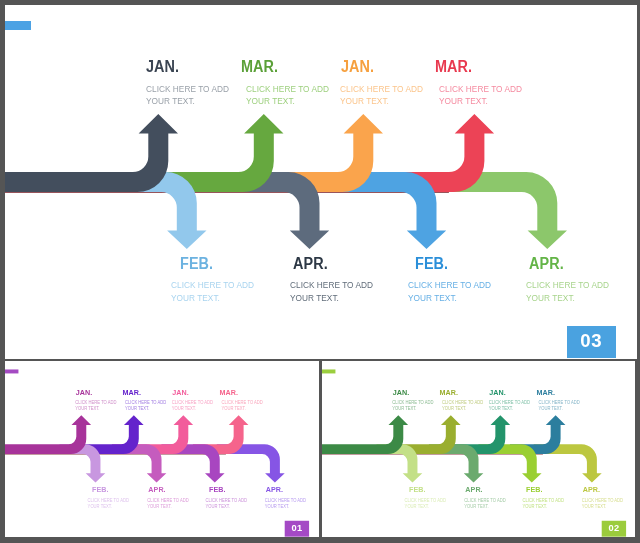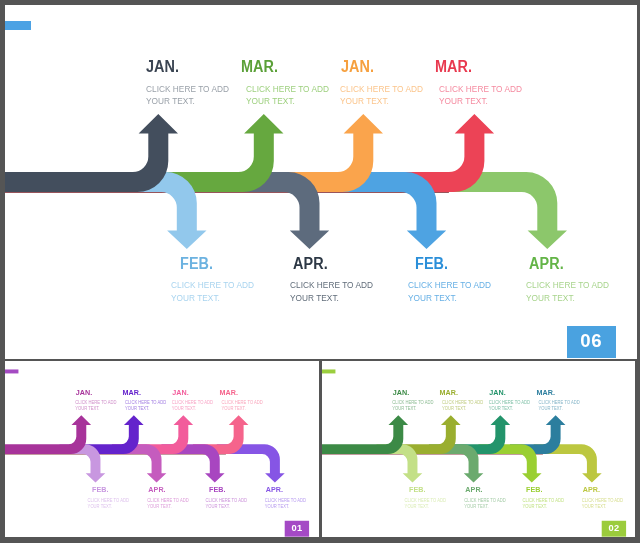--- a/index.html
+++ b/index.html
@@ -77,21 +77,21 @@
         <div class="tmonth" style="left: 430.7px; top: 54.5px; color: rgb(232, 57, 79);">MAR.</div>
         <div class="tbody" style="left: 434.5px; top: 77.9px; color: rgb(245, 139, 160);">
           <div class="tline">CLICK HERE TO ADD</div>
           <div class="tline">YOUR TEXT.</div>
         </div>
         <div class="tmonth" style="left: 524px; top: 251.1px; color: rgb(99, 180, 71);">APR.</div>
         <div class="tbody" style="left: 521.8px; top: 274.8px; color: rgb(168, 212, 141);">
           <div class="tline">CLICK HERE TO ADD</div>
           <div class="tline">YOUR TEXT.</div>
         </div>
-        <div class="badge" style="background: rgb(74, 162, 224);">06</div>
+        <div class="badge" style="background: rgb(74, 162, 224);">03</div>
       </div>
     </div>
   <div class="slide" id="slide-thumb-left">
       <div class="slide-inner" style="transform: scale(0.4977);">
         <div class="accent-bar" style="background: rgb(164, 75, 194);"></div>
         <svg class="arrows" viewBox="0 0 632 354.6">
           <rect x="-12" y="186.5" width="455.9" height="1.3" fill="#7f2a33"></rect>
           <path d="M 425.4 187.1 L 516.8 187.1 A 15.5 15.5 0 0 1 532.3 202.6 L 532.3 225.6 L 522.6 225.6 L 542.3 243.9 L 562 225.6 L 552.3 225.6 L 552.3 198.1 A 31 31 0 0 0 521.3 167.1 L 425.4 167.1 Z" fill="#8655e5"></path>
           <path d="M 377.5 167.1 L 443.9 167.1 A 15.5 15.5 0 0 0 459.4 151.6 L 459.4 128.5 L 449.7 128.5 L 469.4 108.9 L 489.1 128.5 L 479.4 128.5 L 479.4 156.1 A 31 31 0 0 1 448.4 187.1 L 377.5 187.1 Z" fill="#f5648c"></path>
           <path d="M 314.3 187.1 L 396 187.1 A 15.5 15.5 0 0 1 411.5 202.6 L 411.5 225.6 L 401.8 225.6 L 421.5 243.9 L 441.2 225.6 L 431.5 225.6 L 431.5 198.1 A 31 31 0 0 0 400.5 167.1 L 314.3 167.1 Z" fill="#a846c0"></path>

